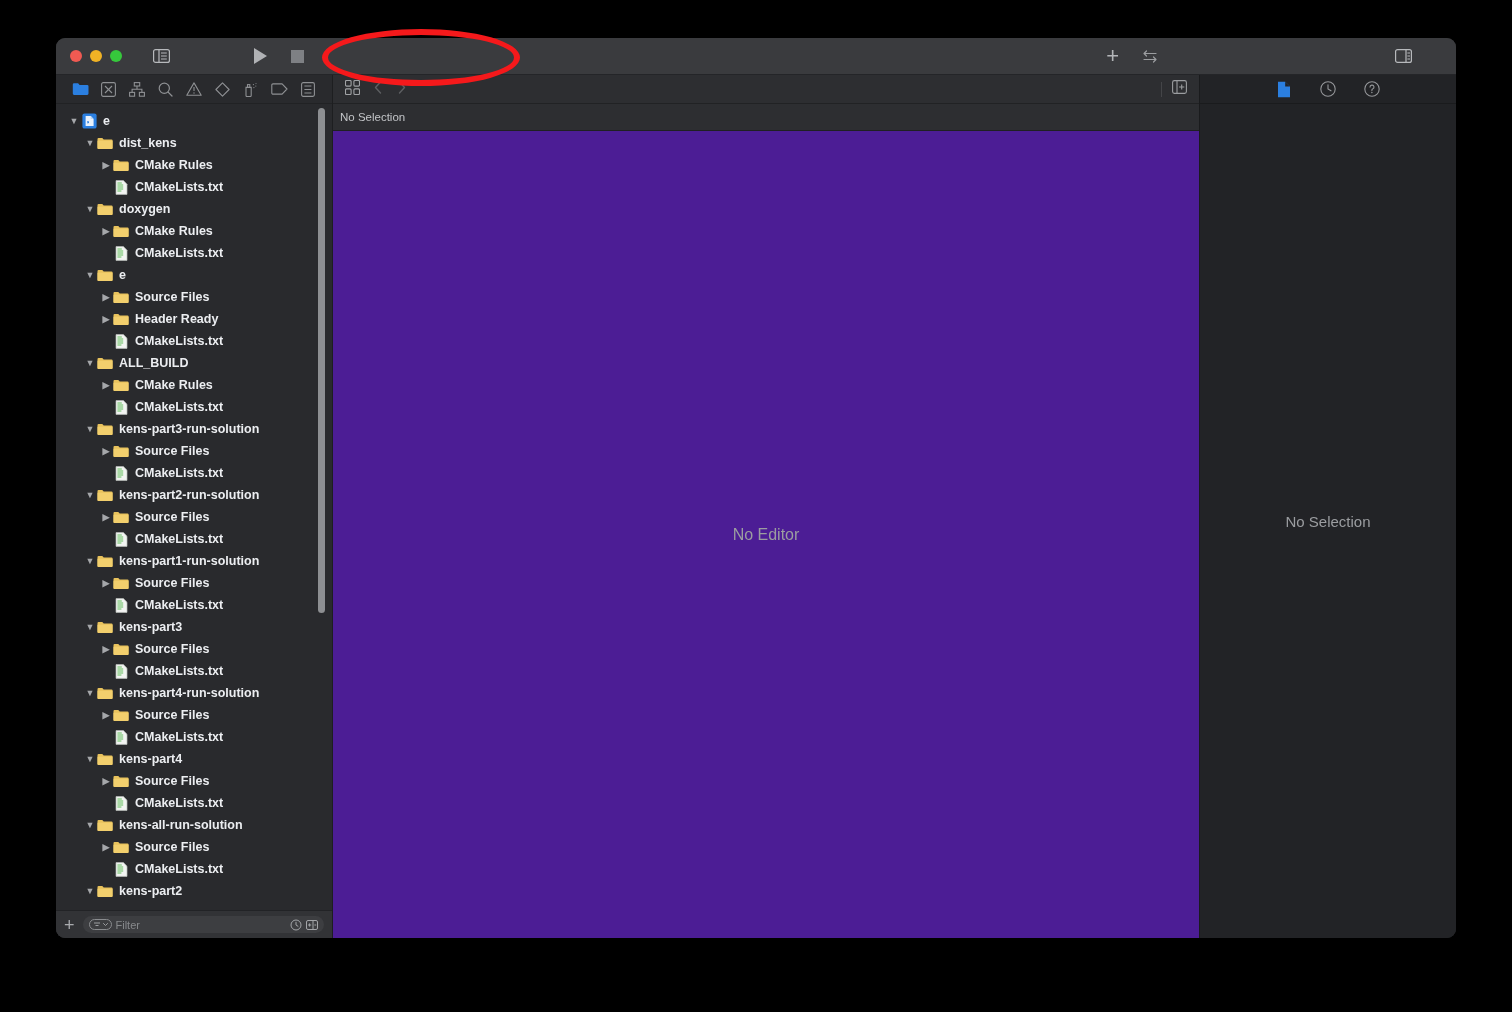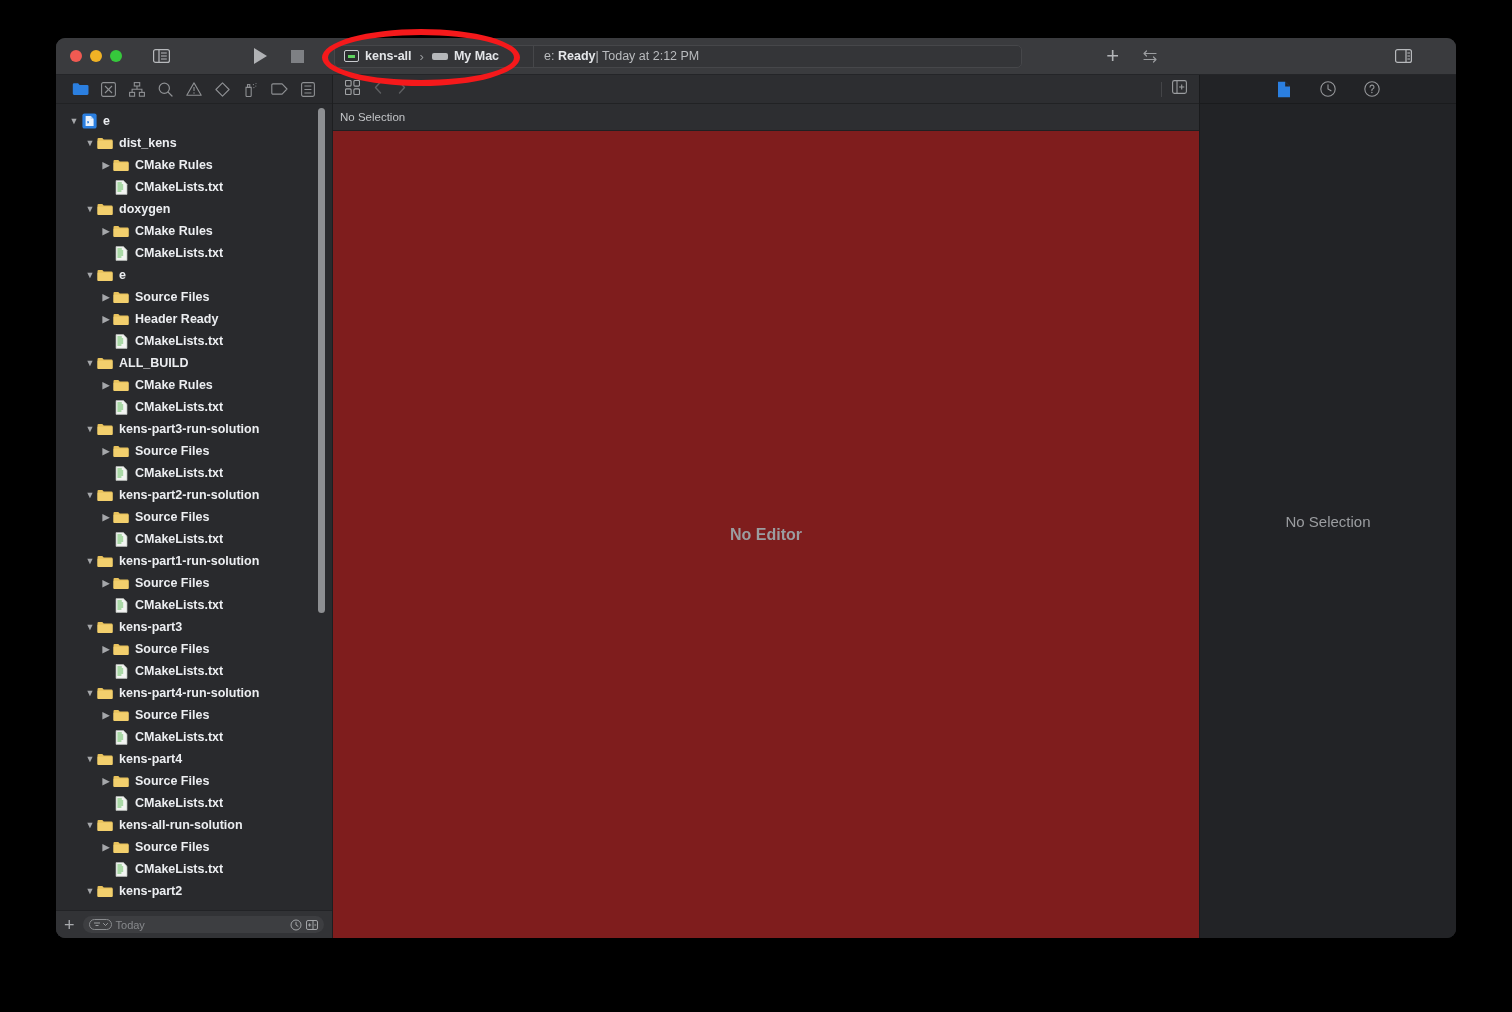--- a/index.html
+++ b/index.html
@@ -86,21 +86,21 @@
   
   .editor { flex:1; display:flex; flex-direction:column; background:#252629; min-width:0; }
   .jumpbar { height:29px; flex:0 0 29px; background:#2d2e31; display:flex; align-items:center;
              padding:0 12px; gap:14px; border-bottom:1px solid #212224; }
   .jb-nav { display:flex; gap:16px; color:#5d5f62; font-size:14px; }
   .jb-right { margin-left:auto; display:flex; align-items:center; gap:10px; color:#9b9da0; }
   .jb-div { width:1px;height:15px;background:#444548; }
   .breadcrumb { height:27px; flex:0 0 27px; background:#2d2e31; display:flex; align-items:center;
                 padding:0 7px; font-size:11.5px; color:#c2c4c7; border-bottom:1px solid #1f2022; }
   .canvas { flex:1; display:flex; align-items:center; justify-content:center;
-            background:#7f1d1d;font-weight:bold; }
+            background:#4c1d95; }
   .no-editor { font-size:16px; color:#9b9da0; }
 
   
   .inspector { width:257px; background:#222326; display:flex; flex-direction:column;
                border-left:1px solid #1a1b1d; }
   .insp-tabs { height:29px; flex:0 0 29px; display:flex; align-items:center; justify-content:center;
                gap:26px; border-bottom:1px solid #1a1b1d; }
   .insp-tab { width:18px;height:18px;display:flex;align-items:center;justify-content:center;color:#95979a; }
   .insp-tab.active { color:#2b7fe0; }
   .insp-body { flex:1; display:flex; align-items:center; justify-content:center; }
@@ -130,35 +130,20 @@
           <line x1="8" y1="7" x2="13.8" y2="7" stroke="#b7b9bc" stroke-width="1"></line>
           <line x1="8" y1="10" x2="13.8" y2="10" stroke="#b7b9bc" stroke-width="1"></line>
         </svg>
     </div>
 
     <div class="run-group">
       <div class="play-tri"></div>
       <div class="stop-sq"></div>
     </div>
 
-    <div class="scheme-status">
-      <div class="scheme">
-        <span class="scheme-ico">
-            <i></i>
-          </span>
-        <span class="scheme-name">kens-all</span>
-        <span class="chev">›</span>
-        <span class="mac-ico"></span>
-        <span class="mac-name">My Mac</span>
-      </div>
-      <div class="status-div"></div>
-      <div class="status-txt">
-        <span>e: </span><b>Ready</b><span>|</span> <span>Today at 2:12 PM</span>
-      </div>
-    </div>
 
     <div class="tb-right">
       <span class="plus-ico">+</span>
       <span class="tb-icon">
         <svg width="18" height="13" viewBox="0 0 18 13">
             <path d="M15 3.5 H3 M5.5 1 L3 3.5 L5.5 6" fill="none" stroke="#9b9da0" stroke-width="1.2" stroke-linecap="round" stroke-linejoin="round"></path>
             <path d="M3 9.5 H15 M12.5 7 L15 9.5 L12.5 12" fill="none" stroke="#9b9da0" stroke-width="1.2" stroke-linecap="round" stroke-linejoin="round"></path>
           </svg>
       </span>
       <span class="insp-toggle-wrap">
@@ -613,21 +598,21 @@
       <div class="filterbar">
         <span class="fb-plus">+</span>
         <span class="fb-field">
           <span class="fb-pill">
             <svg width="19" height="9" viewBox="0 0 19 9">
                 <line x1="3" y1="3" x2="9" y2="3" stroke="#9b9da0" stroke-width="1"></line>
                 <line x1="4.5" y1="5.5" x2="7.5" y2="5.5" stroke="#9b9da0" stroke-width="1"></line>
                 <path d="M12.5 3.5 L14.5 5.5 L16.5 3.5" fill="none" stroke="#9b9da0" stroke-width="1" stroke-linecap="round"></path>
               </svg>
           </span>
-          <span class="fb-ph">Today</span>
+          <span class="fb-ph">Filter</span>
           <span style="margin-left:auto;display:flex;gap:3px;">
             <span class="fb-ico">
               <svg width="12" height="12" viewBox="0 0 12 12">
                   <circle cx="6" cy="6" r="5" fill="none" stroke="#a3a5a8" stroke-width="1"></circle>
                   <path d="M6 3.2 V6 L8 7.3" fill="none" stroke="#a3a5a8" stroke-width="1" stroke-linecap="round"></path>
                 </svg>
             </span>
             <span class="fb-ico">
               <svg width="12" height="12" viewBox="0 0 12 12">
                   <rect x="0.5" y="1.5" width="11" height="9" rx="1.5" fill="none" stroke="#a3a5a8" stroke-width="1"></rect>

